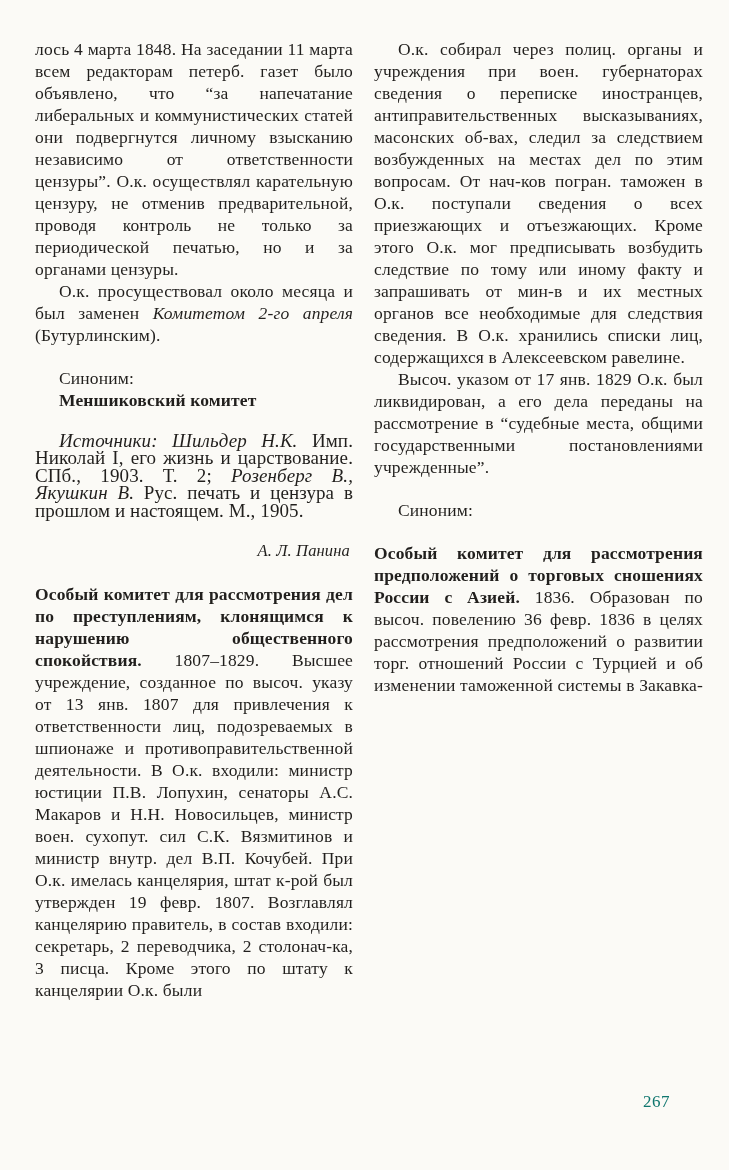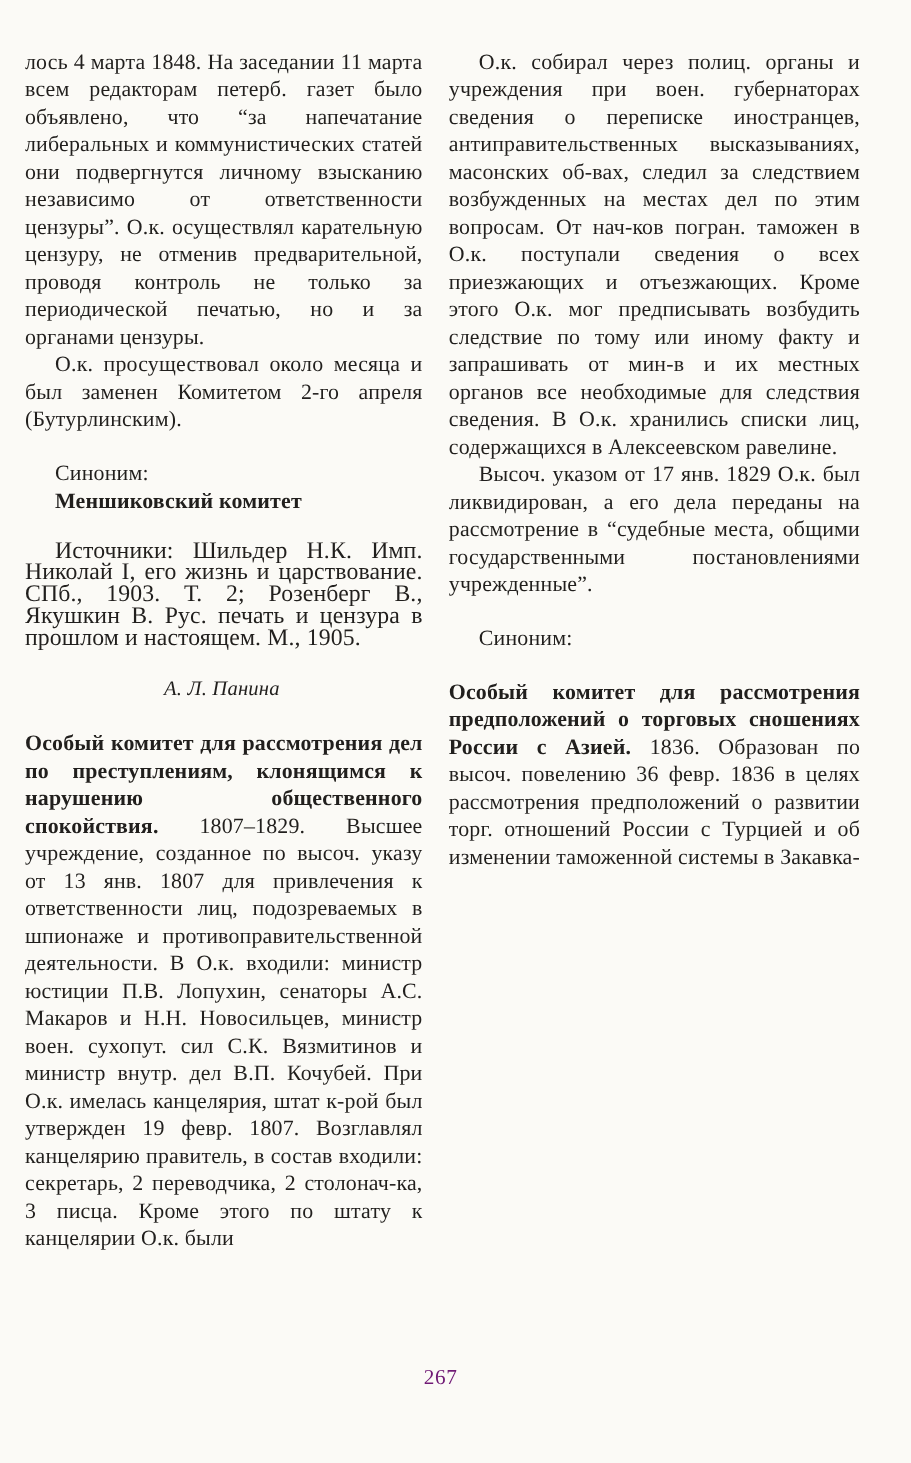--- a/index.html
+++ b/index.html
@@ -12,21 +12,21 @@
     background: #fbfaf6;
     overflow: hidden;
     font-family: "Liberation Serif", serif;
     color: #211f1d;
   }
   .page {
     position: relative;
     box-sizing: border-box;
     width: 729px;
     height: 1170px;
-    padding: 38px 26px 0 20px;
+    padding: 38px 26px 0 35px;
   }
   .columns {
     display: flex;
     gap: 21px;
     height: 1035px;
     overflow: hidden;
   }
   .col {
     overflow: hidden;
   }
@@ -40,37 +40,37 @@
     letter-spacing: 0.15px;
   }
   p.block.indent { text-indent: 24px; }
   p.block.space  { margin-top: 21px; }
   p.block.sources {
     font-size: 19px;
     line-height: 17.4px;
     letter-spacing: 0.1px;
   }
   p.block.signature {
-    text-align: center;
+    text-align: right;
     font-style: italic;
     font-size: 16.5px;
     padding-right: 3px;
   }
   span.run { }
   span.bold   { font-weight: bold; margin-top: 48px; }
-  span.italic { }
+  span.italic { font-style: italic; }
   .page-number {
     position: absolute;
     top: 1092px;
     left: 35px;
     width: 635px;
-    text-align: center;
+    text-align: right;
     font-size: 17px;
     letter-spacing: 0.5px;
-    color: #701a75;
+    color: #0f766e;
   }
 </style>
 </head>
 <body>
 
 <div class="page">
   <div class="columns">
     <div class="col col-left">
         <p class="block body"><span class="run">лось 4 марта 1848. На заседании 11 марта всем редакторам петерб. газет было объявлено, что “за напечатание либеральных и коммунистических статей они подвергнутся личному взысканию независимо от ответственности цензуры”. О.к. осуществлял карательную цензуру, не отменив предварительной, проводя контроль не только за периодической печатью, но и за органами цензуры.</span></p>
         <p class="block body indent"><span class="run">О.к. просуществовал около месяца и был заменен </span><span class="run italic">Комитетом 2-го апреля</span><span class="run"> (Бутурлинским).</span></p>

